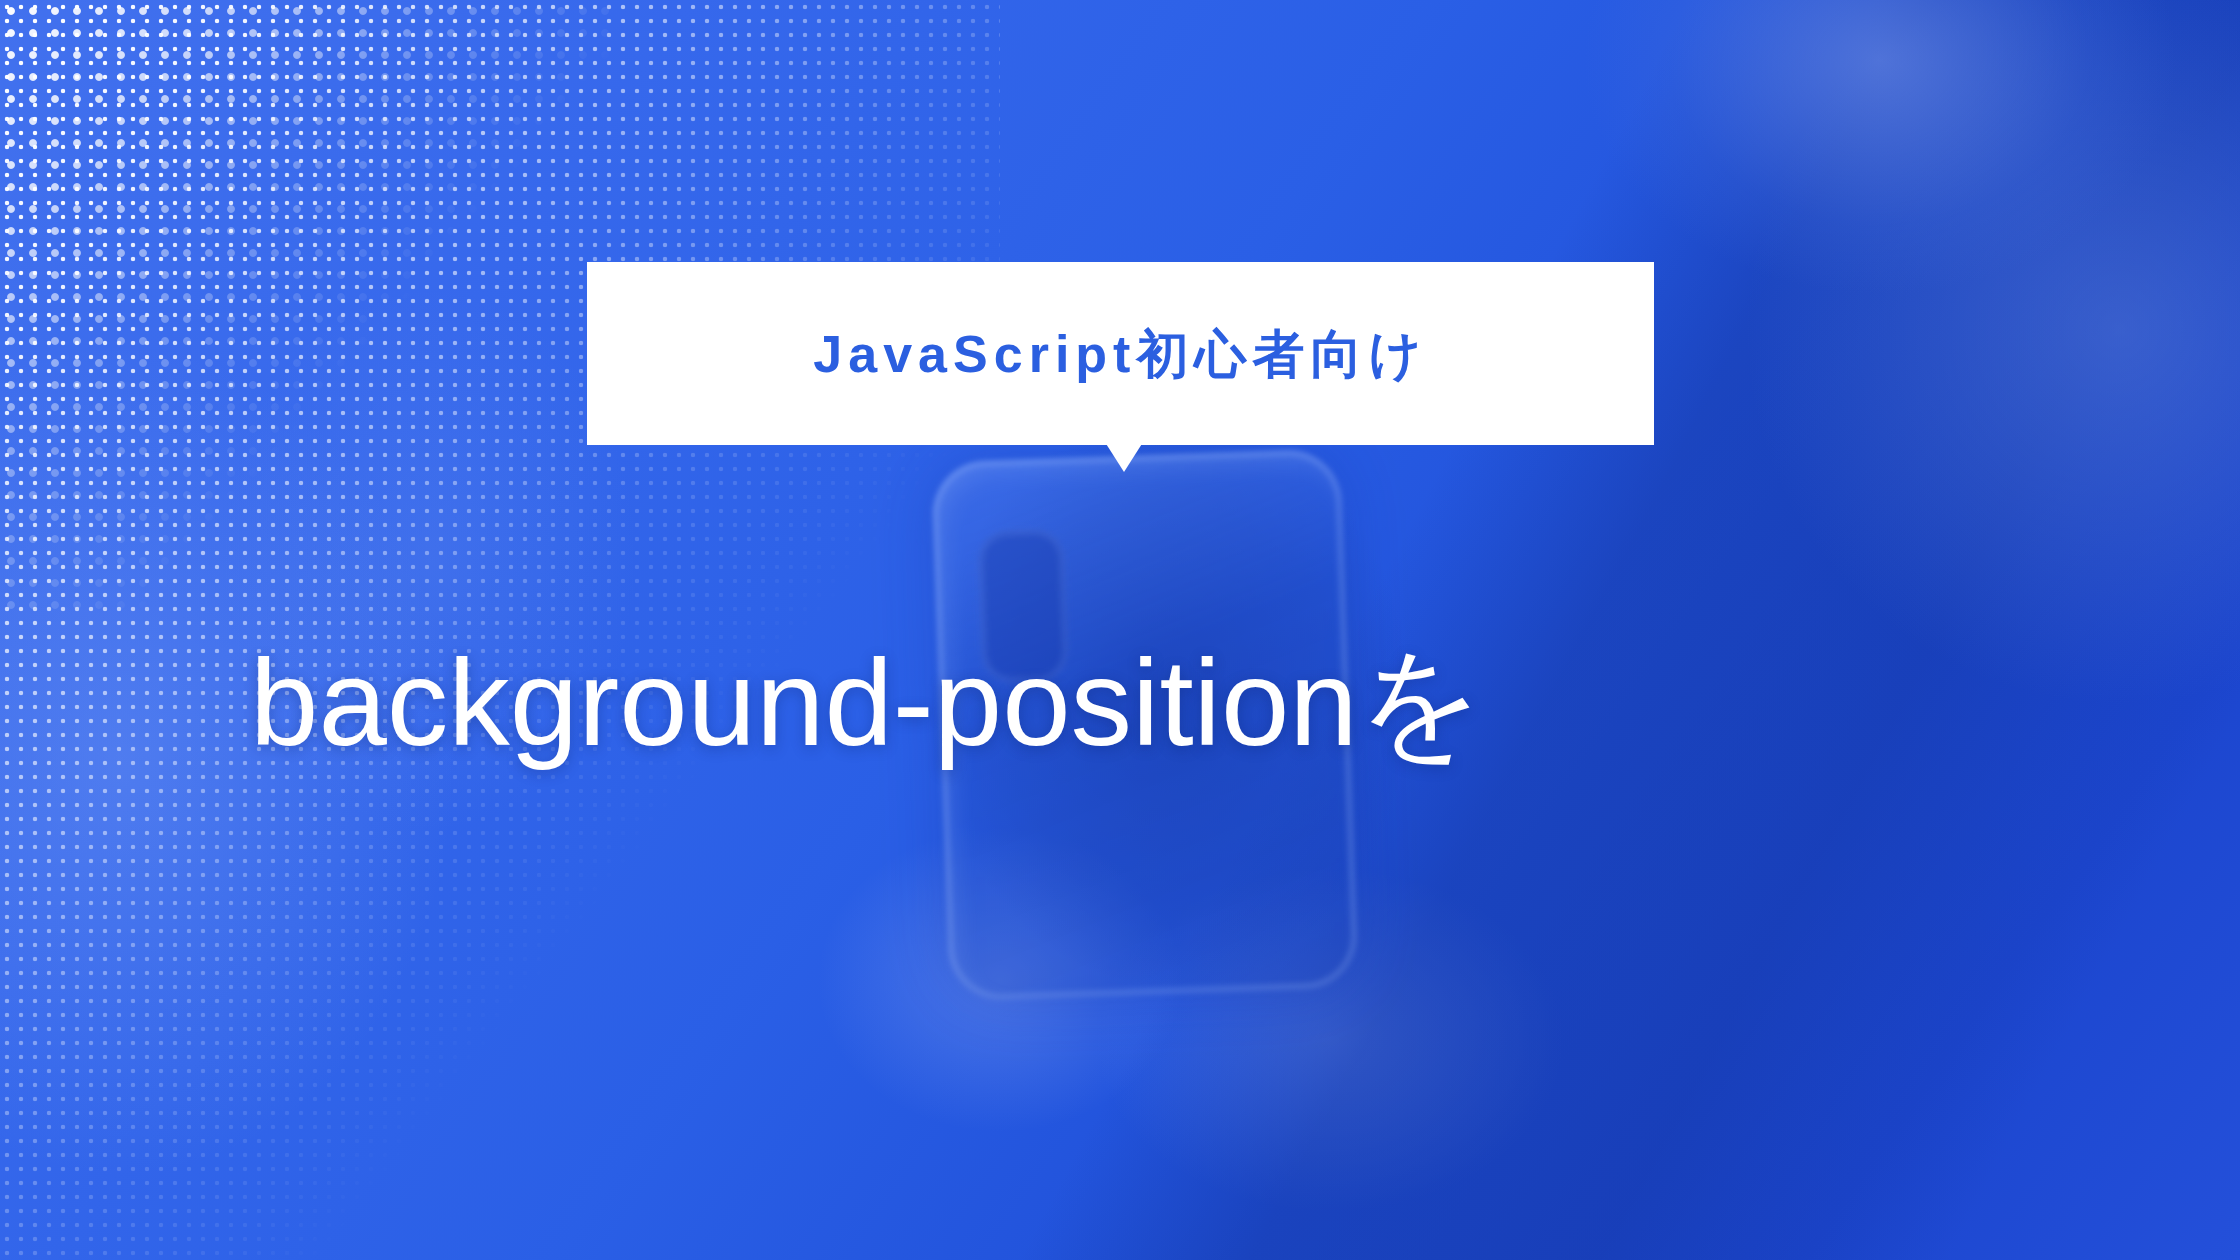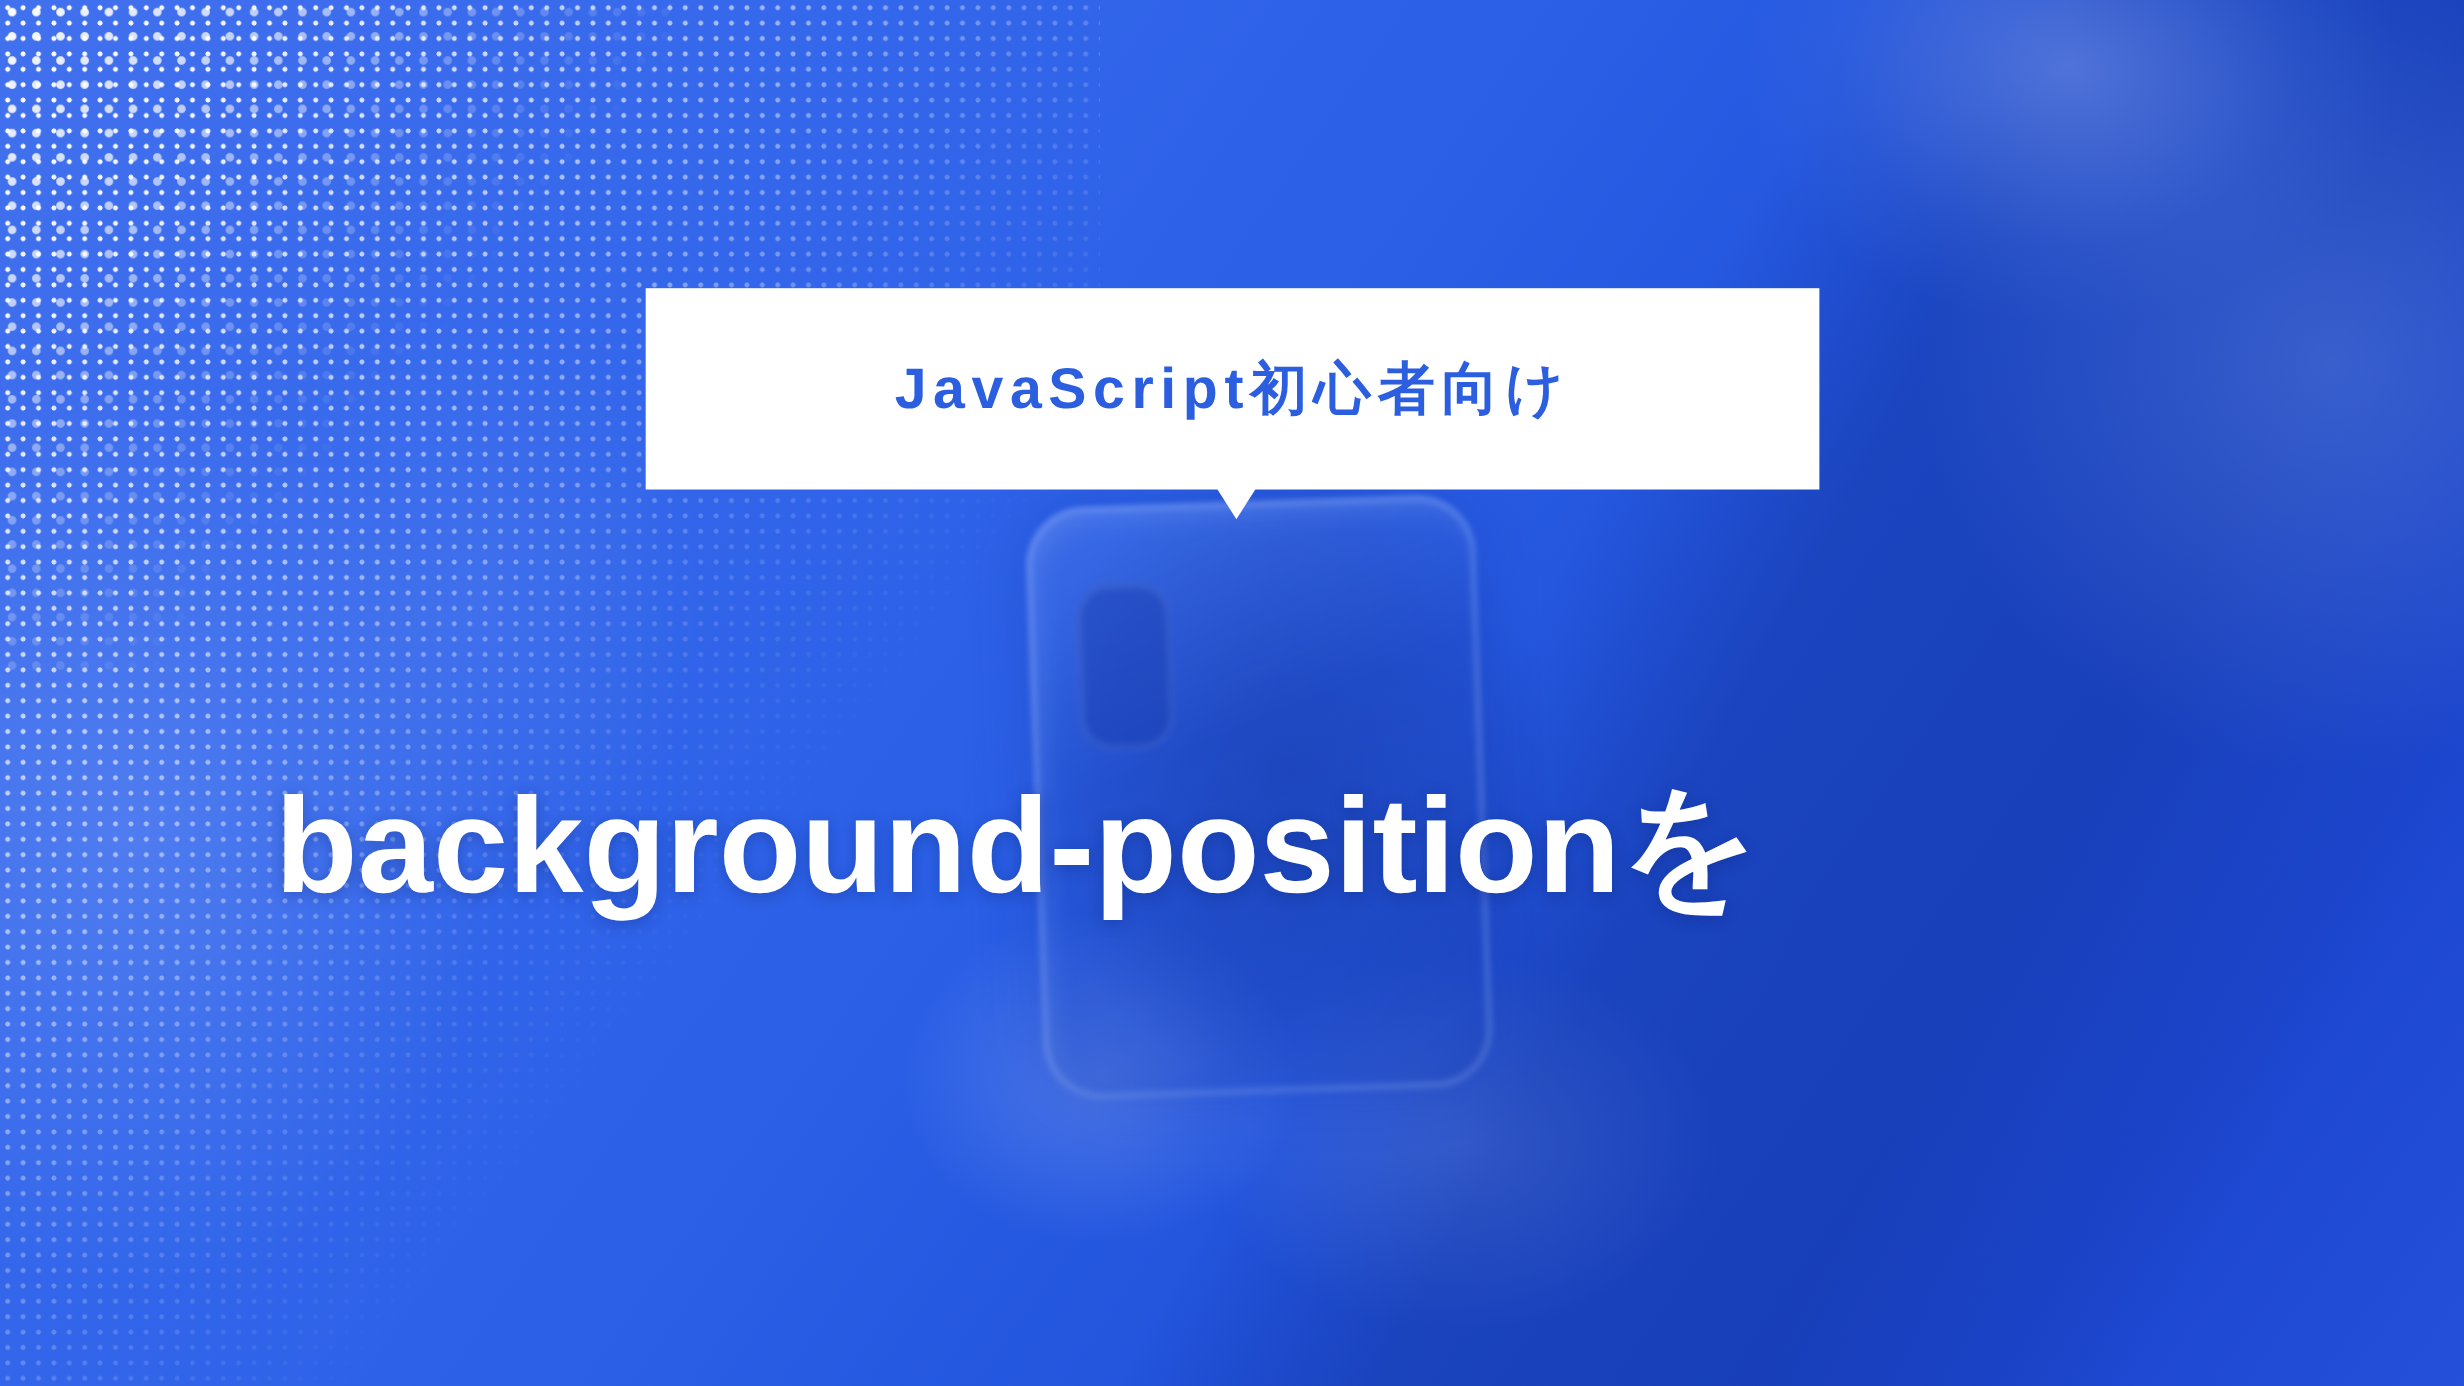--- a/index.html
+++ b/index.html
@@ -120,25 +120,25 @@
     height: 0;
     border-left: 28px solid transparent;
     border-right: 28px solid transparent;
     border-top: 44px solid #ffffff;
   }
 
   
   .title {
     position: absolute;
     left: 250px;
-    top: 609px;
+    top: 542px;
     width: 1760px;
     color: #ffffff;
     font-size: 123px;
-    font-weight: bold;
+    font-weight: normal;
     line-height: 1.28;
     letter-spacing: 0px;
     text-shadow: 0 3px 14px rgba(10,30,100,0.30);
   }
   .title-line { display: block; white-space: nowrap; }
   .title-line-2 { letter-spacing: 2px; }
 </style>
 </head>
 <body>
 

